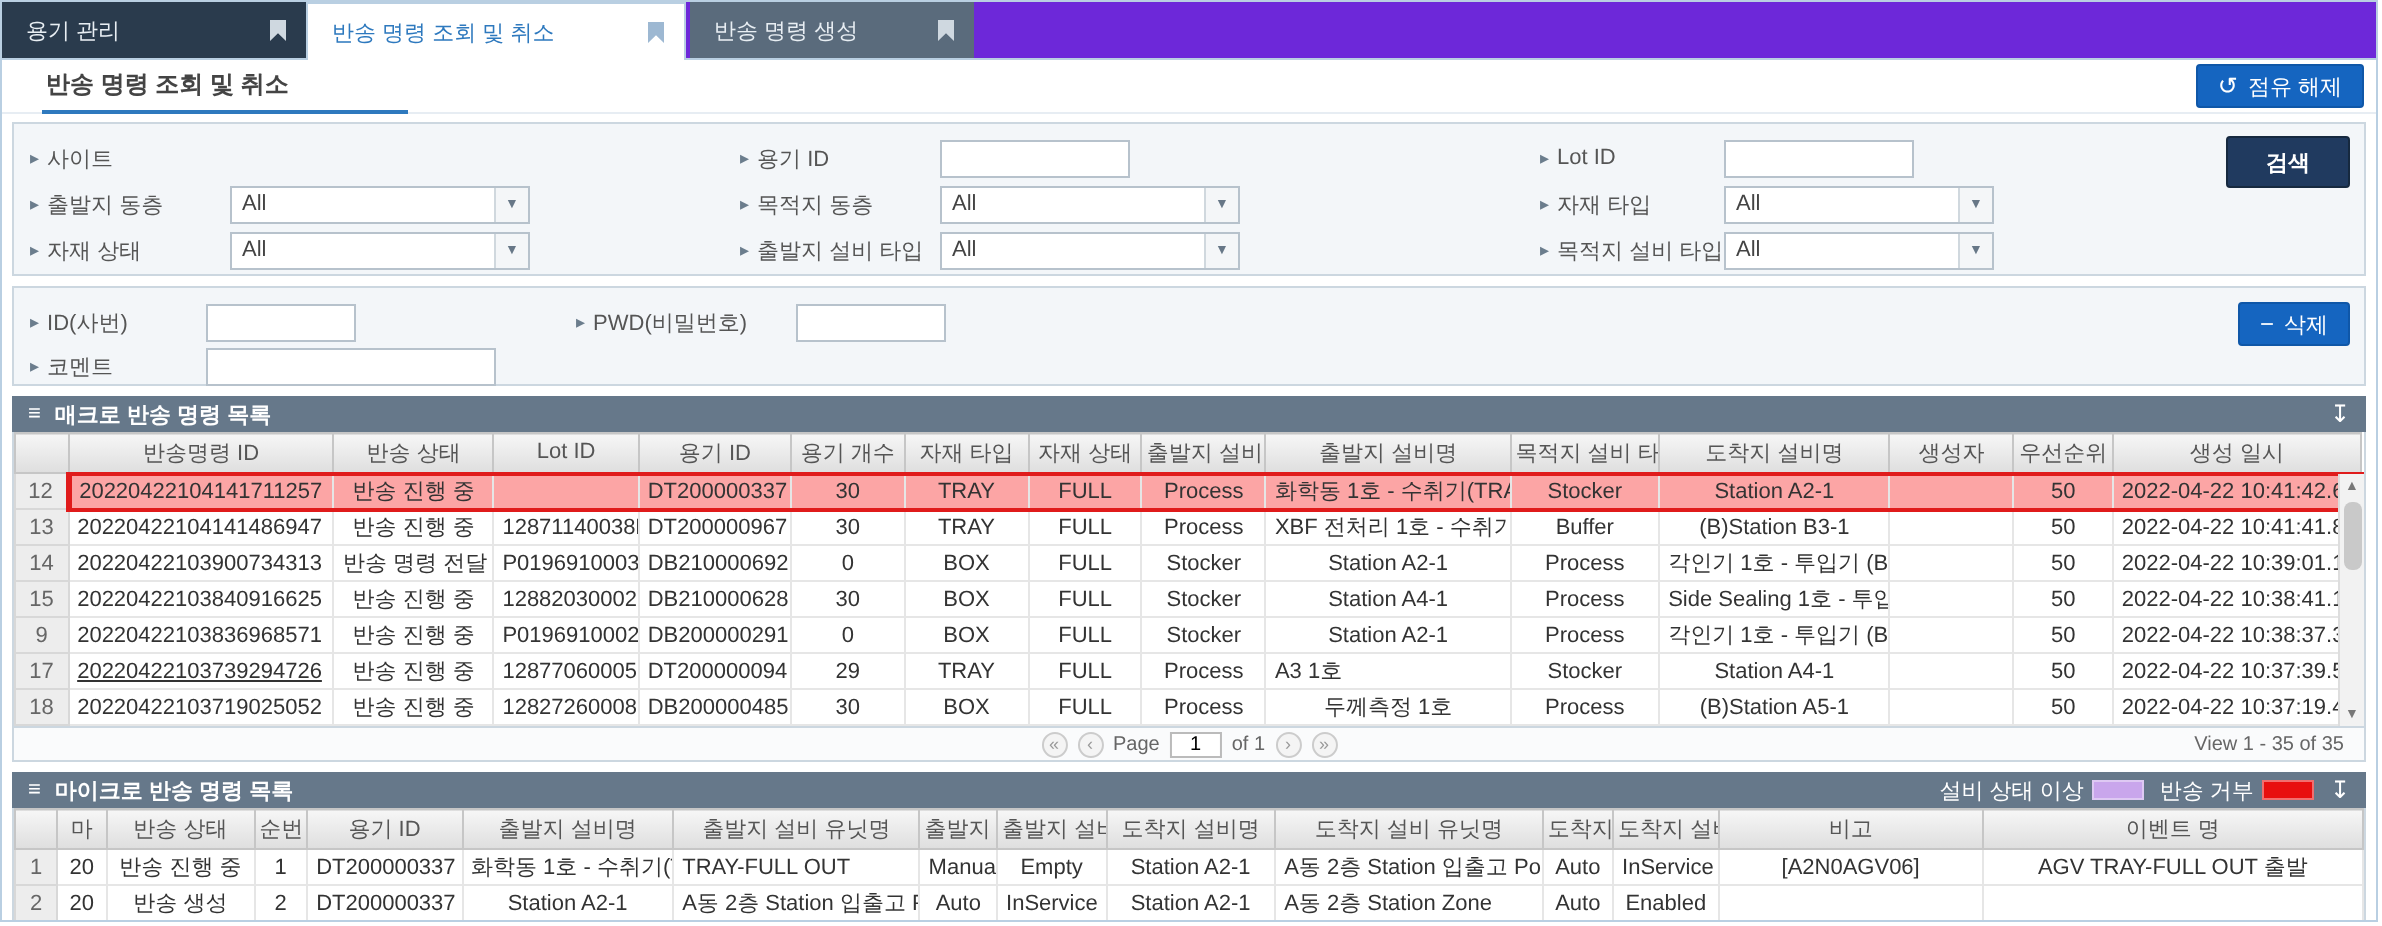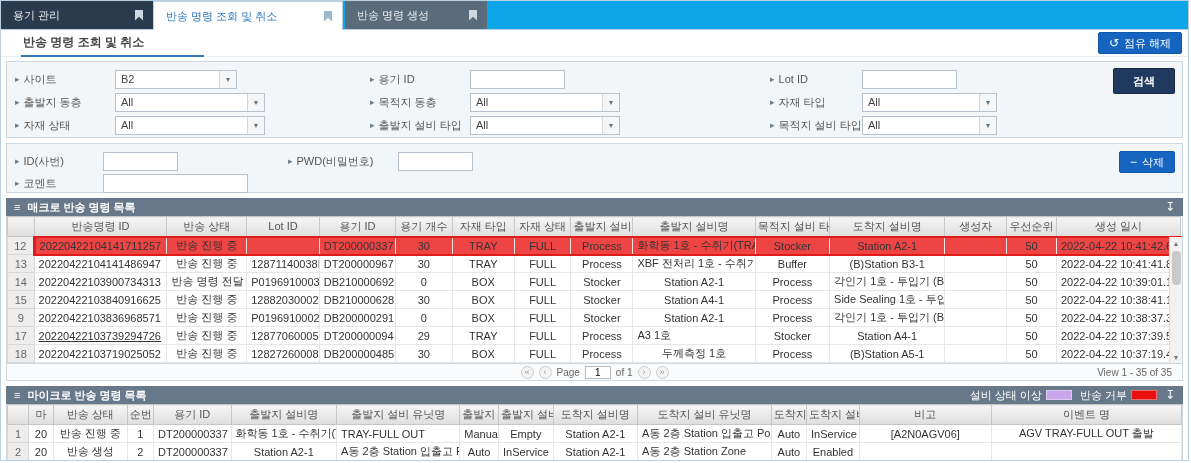--- a/index.html
+++ b/index.html
@@ -1,21 +1,21 @@
 <!DOCTYPE html>
 <html><head>
 <meta charset="utf-8">
 <style>
   * { box-sizing: border-box; margin: 0; padding: 0; }
   html,body { background:#fff; }
   body { font-family:"Liberation Sans","DejaVu Sans",sans-serif; font-size:11px; color:#333; }
   .page { width:1189px; height:461px; border:1px solid #b9cfe2; background:#fff; overflow:hidden; position:relative; }
 
   
-  .tabbar { display:flex; height:29px; border-bottom:1px solid #b9cfe2; background:#0ea5e9; }
+  .tabbar { display:flex; height:29px; border-bottom:1px solid #b9cfe2; background:#6d28d9; }
   .tab { display:flex; align-items:center; justify-content:space-between; padding:0 10px 0 12px; font-size:11px; cursor:pointer; }
   .tab-1 { width:152px; background:#2a3b4d; color:#e8eef3; }
   .tab-active { width:190px; background:#fff; color:#2e79be; border:1px solid #b9cfe2; border-bottom:none; margin-bottom:-1px; position:relative; z-index:2; }
   .tab-3 { width:142px; background:#5a6b7c; color:#e8eef3; margin-left:2px; }
   .bm { display:inline-block; width:8px; height:11px; background:#cfd8e0; clip-path:polygon(0 0,100% 0,100% 100%,50% 65%,0 100%); margin-left:10px; }
   .tab-active .bm { background:#9db8d2; }
 
   
   .titlebar { height:27px; display:flex; align-items:center; justify-content:space-between; padding:0 6px 0 20px; border-bottom:1px solid #e7edf3; }
   .page-title { font-size:12px; font-weight:bold; color:#444; border-bottom:2px solid #2e79be; padding:5px 60px 4px 2px; }
@@ -51,21 +51,21 @@
   .dl-i { cursor:pointer; font-size:12px; }
   .legend-item { display:flex; align-items:center; gap:4px; }
   .legend-swatch { width:26px; height:10px; display:inline-block; border:1px solid rgba(255,255,255,.4); }
 
   
   .gridwrap { margin:0 5px; border:1px solid #ccd7e0; border-top:none; position:relative; background:#fff; }
   table { border-collapse:collapse; table-layout:fixed; width:100%; font-size:11px; }
   th { background:linear-gradient(#f6f6f6,#dedede); border:1px solid #c6c6c6; height:20px; font-weight:normal; color:#555; overflow:hidden; white-space:nowrap; padding:0 2px; }
   td { border:1px solid #e6e6e6; height:18px; overflow:hidden; white-space:nowrap; padding:0 4px; color:#333; background:#fff; }
   td.rownum { background:#ededed; border-color:#d8d8d8; color:#666; text-align:center; }
-  tr.hl td { background:#ef4444; }
+  tr.hl td { background:#fca5a5; }
   tr.hl td:not(.rownum) { border-top:2px solid #e01b1b; border-bottom:2px solid #e01b1b; }
   tr.hl td:nth-child(2) { border-left:3px solid #e01b1b; }
   tr.hl td:last-child { border-right:3px solid #e01b1b; }
   tr.hl td.rownum { background:#ededed; border-top:1px solid #d8d8d8; border-bottom:1px solid #d8d8d8; }
 
   .vscroll { position:absolute; top:21px; right:0; width:13px; bottom:0; background:#f2f2f2; border-left:1px solid #ddd; display:flex; flex-direction:column; align-items:center; }
   .sarw { font-size:7px; color:#777; height:12px; display:flex; align-items:center; cursor:pointer; }
   .sarw.down { margin-top:auto; }
   .sthumb { width:9px; height:34px; background:#c9c9c9; border-radius:4px; margin-top:2px; cursor:grab; }
 
@@ -103,24 +103,20 @@
       <span>점유 해제</span>
     </button>
   </div>
 
   <div class="panel filters">
     <div class="fcell">
       <span class="flabel fl1">
           <i class="bullet">▸</i>
           <span>사이트</span>
         </span>
-      <div class="select w120">
-          <span class="selval">B2</span>
-          <span class="selarw">▼</span>
-        </div>
     </div>
     <div class="fcell">
       <span class="flabel fl2">
           <i class="bullet">▸</i>
           <span>용기 ID</span>
         </span>
       <input class="tinput w95" value="" style="">
     </div>
     <div class="fcell">
       <span class="flabel fl3">

